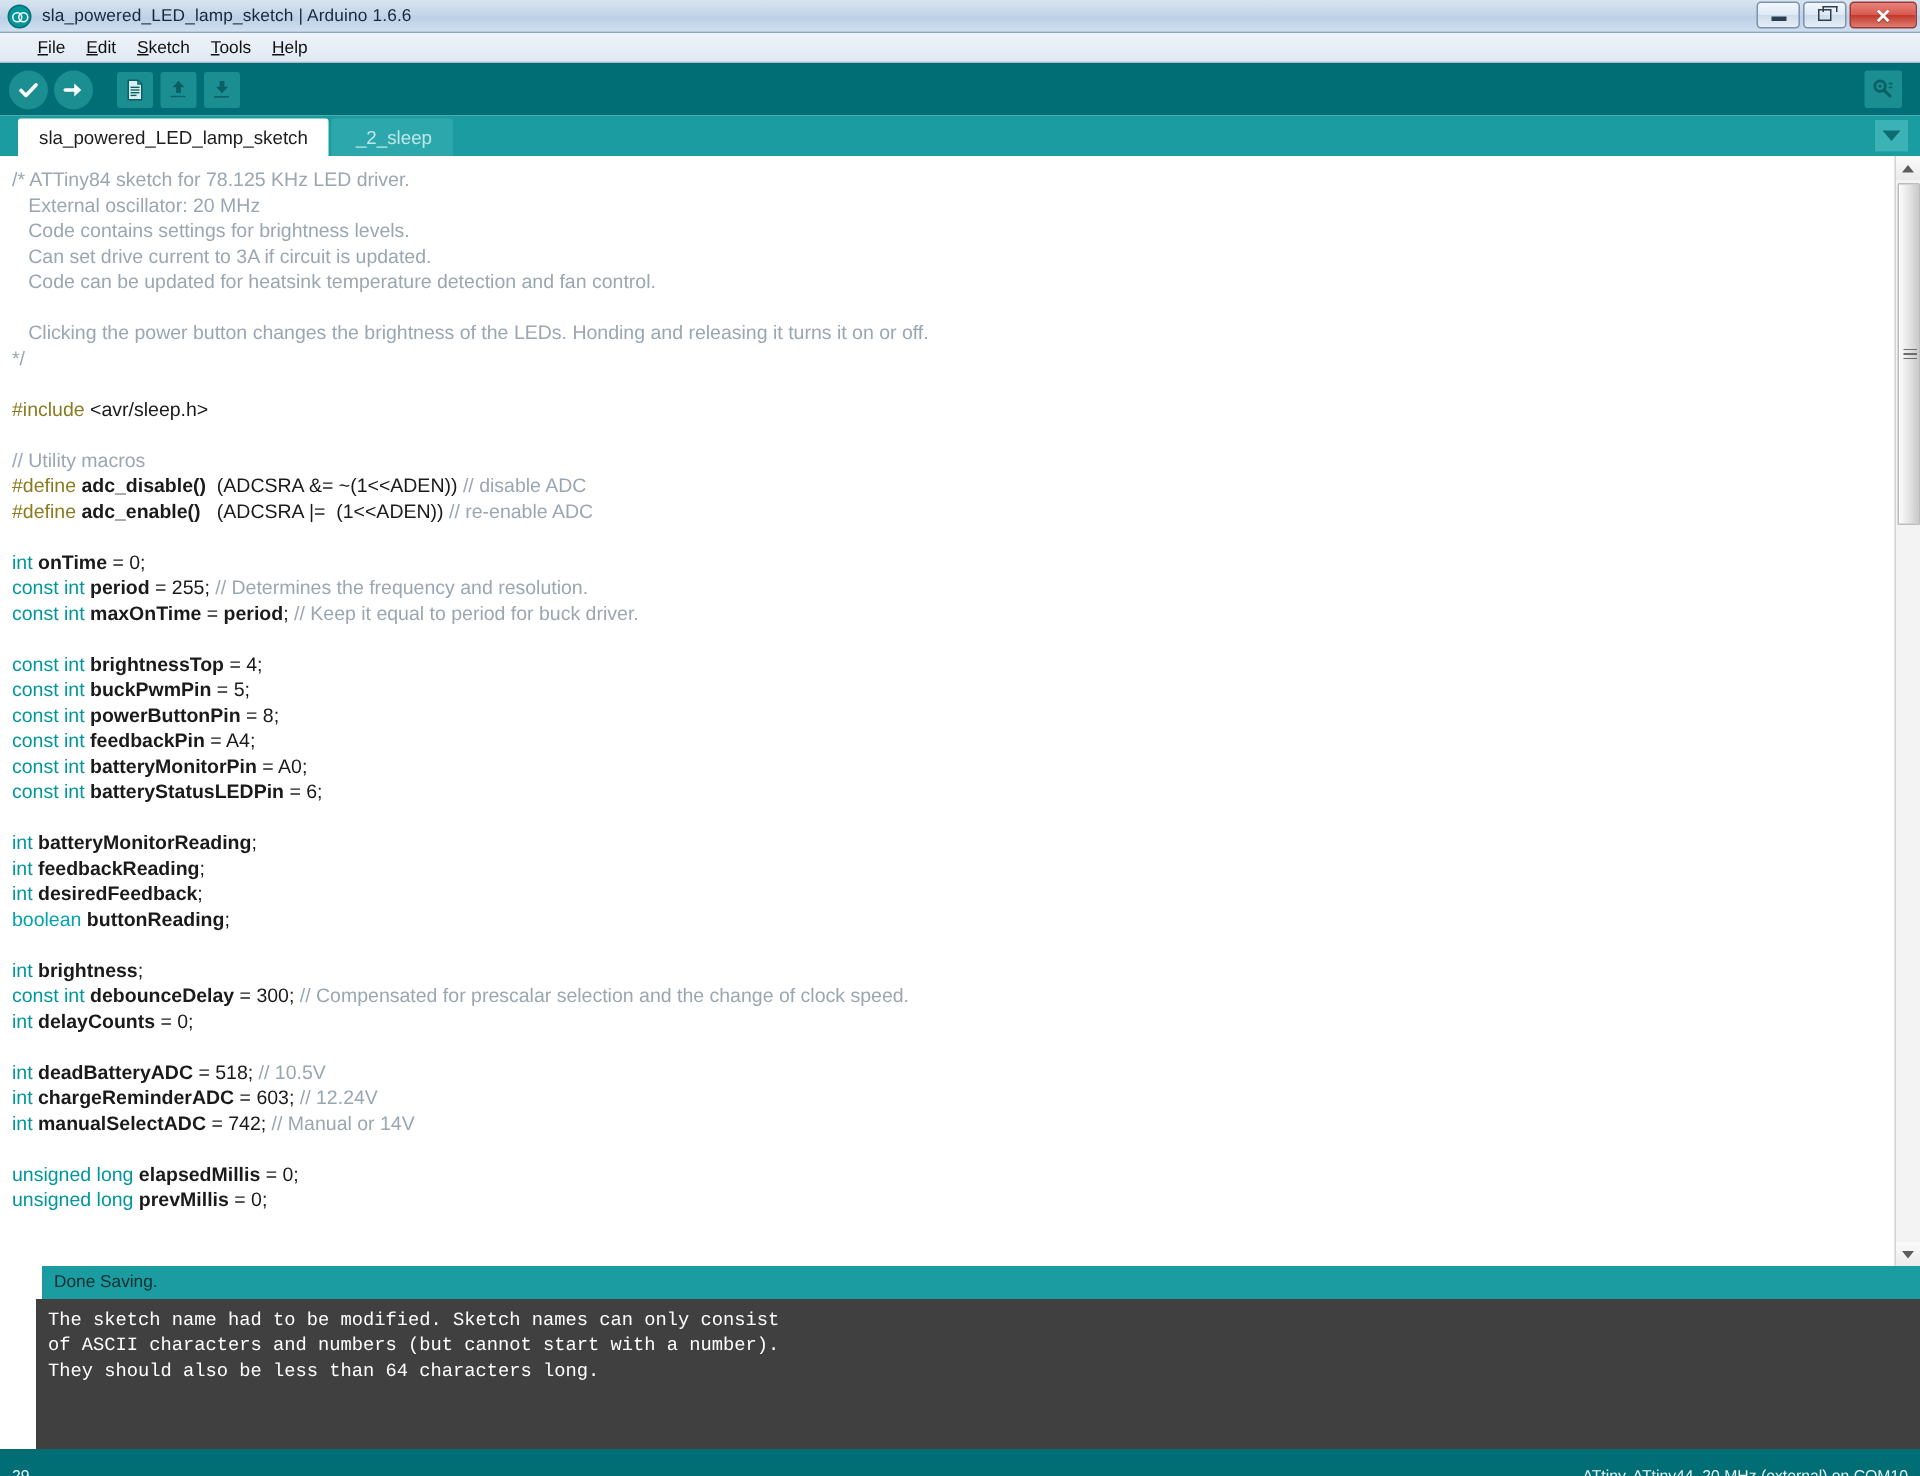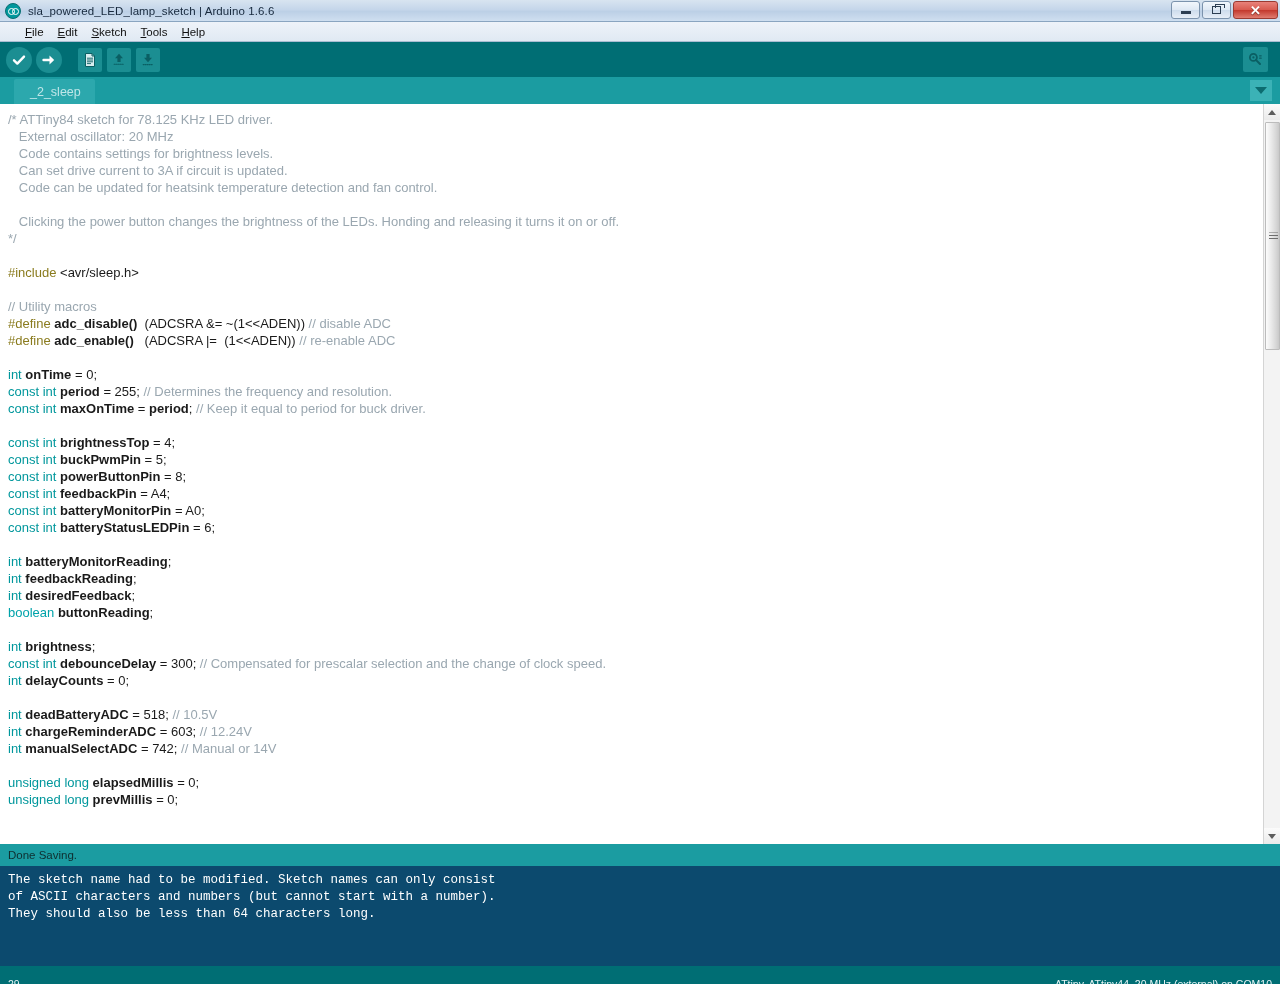--- a/index.html
+++ b/index.html
@@ -247,33 +247,35 @@
   }
 
   
   .status-strip {
     height: 22px;
     background: #1b9ca1;
     display: flex; align-items: center;
     padding-left: 8px;
     font-size: 11.5px;
     color: #0e2e2f;
+    margin-left: 28px;
   }
 
   
   .console {
     height: 100px;
-    background: #0c4a6e;
+    background: #404040;
     color: #ffffff;
     font-family: "Liberation Mono", "DejaVu Sans Mono", monospace;
     font-size: 12.5px;
     line-height: 17px;
     padding: 6px 8px 0 8px;
     white-space: pre;
     overflow: hidden;
+    margin-left: 24px;
   }
 
   
   .footer {
     height: 19px;
     background: #006e74;
     display: flex;
     align-items: flex-start;
     justify-content: space-between;
     padding: 12px 8px;
@@ -361,20 +363,23 @@
     <svg width="17" height="17" viewBox="0 0 17 17">
       <circle cx="6.4" cy="6.4" r="3.5" fill="none" stroke="#0a5f63" stroke-width="1.8"></circle>
       <circle cx="6.4" cy="6.4" r="1.1" fill="#0a5f63"></circle>
       <path d="M8.9 8.9 L13 13" stroke="#0a5f63" stroke-width="2" stroke-linecap="round"></path>
       <path d="M12.6 4.8 h1.6 M12.6 7.2 h1.6" stroke="#0a5f63" stroke-width="1.2" stroke-linecap="round"></path>
     </svg>
   </div>
 </div>
 
 <div class="tabbar">
+  <div class="tab active">
+    <span>sla_powered_LED_lamp_sketch</span>
+  </div>
   <div class="tab inactive">
     <span>_2_sleep</span>
   </div>
   <div class="tab-dropdown">
     <span class="tri-down"></span>
   </div>
 </div>
 
 <div class="editor-wrap">
   <div class="code-area" id="code-area"><div class="ln"><span class="c-comment">/* ATTiny84 sketch for 78.125 KHz LED driver.</span></div><div class="ln"><span class="c-comment">   External oscillator: 20 MHz</span></div><div class="ln"><span class="c-comment">   Code contains settings for brightness levels.</span></div><div class="ln"><span class="c-comment">   Can set drive current to 3A if circuit is updated.</span></div><div class="ln"><span class="c-comment">   Code can be updated for heatsink temperature detection and fan control.</span></div><div class="ln">&nbsp;</div><div class="ln"><span class="c-comment">   Clicking the power button changes the brightness of the LEDs. Honding and releasing it turns it on or off.</span></div><div class="ln"><span class="c-comment">*/</span></div><div class="ln">&nbsp;</div><div class="ln"><span class="c-pre">#include</span><span class="c-plain"> &lt;avr/sleep.h&gt;</span></div><div class="ln">&nbsp;</div><div class="ln"><span class="c-comment">// Utility macros</span></div><div class="ln"><span class="c-pre">#define</span><span class="c-ident"> adc_disable() </span><span class="c-plain"> (ADCSRA &amp;= ~(1&lt;&lt;ADEN)) </span><span class="c-comment">// disable ADC</span></div><div class="ln"><span class="c-pre">#define</span><span class="c-ident"> adc_enable()  </span><span class="c-plain"> (ADCSRA |=  (1&lt;&lt;ADEN)) </span><span class="c-comment">// re-enable ADC</span></div><div class="ln">&nbsp;</div><div class="ln"><span class="c-type">int</span><span class="c-ident"> onTime</span><span class="c-plain"> = 0;</span></div><div class="ln"><span class="c-type">const int</span><span class="c-ident"> period</span><span class="c-plain"> = 255; </span><span class="c-comment">// Determines the frequency and resolution.</span></div><div class="ln"><span class="c-type">const int</span><span class="c-ident"> maxOnTime</span><span class="c-plain"> = </span><span class="c-ident">period</span><span class="c-plain">; </span><span class="c-comment">// Keep it equal to period for buck driver.</span></div><div class="ln">&nbsp;</div><div class="ln"><span class="c-type">const int</span><span class="c-ident"> brightnessTop</span><span class="c-plain"> = 4;</span></div><div class="ln"><span class="c-type">const int</span><span class="c-ident"> buckPwmPin</span><span class="c-plain"> = 5;</span></div><div class="ln"><span class="c-type">const int</span><span class="c-ident"> powerButtonPin</span><span class="c-plain"> = 8;</span></div><div class="ln"><span class="c-type">const int</span><span class="c-ident"> feedbackPin</span><span class="c-plain"> = A4;</span></div><div class="ln"><span class="c-type">const int</span><span class="c-ident"> batteryMonitorPin</span><span class="c-plain"> = A0;</span></div><div class="ln"><span class="c-type">const int</span><span class="c-ident"> batteryStatusLEDPin</span><span class="c-plain"> = 6;</span></div><div class="ln">&nbsp;</div><div class="ln"><span class="c-type">int</span><span class="c-ident"> batteryMonitorReading</span><span class="c-plain">;</span></div><div class="ln"><span class="c-type">int</span><span class="c-ident"> feedbackReading</span><span class="c-plain">;</span></div><div class="ln"><span class="c-type">int</span><span class="c-ident"> desiredFeedback</span><span class="c-plain">;</span></div><div class="ln"><span class="c-type2">boolean</span><span class="c-ident"> buttonReading</span><span class="c-plain">;</span></div><div class="ln">&nbsp;</div><div class="ln"><span class="c-type">int</span><span class="c-ident"> brightness</span><span class="c-plain">;</span></div><div class="ln"><span class="c-type">const int</span><span class="c-ident"> debounceDelay</span><span class="c-plain"> = 300; </span><span class="c-comment">// Compensated for prescalar selection and the change of clock speed.</span></div><div class="ln"><span class="c-type">int</span><span class="c-ident"> delayCounts</span><span class="c-plain"> = 0;</span></div><div class="ln">&nbsp;</div><div class="ln"><span class="c-type">int</span><span class="c-ident"> deadBatteryADC</span><span class="c-plain"> = 518; </span><span class="c-comment">// 10.5V</span></div><div class="ln"><span class="c-type">int</span><span class="c-ident"> chargeReminderADC</span><span class="c-plain"> = 603; </span><span class="c-comment">// 12.24V</span></div><div class="ln"><span class="c-type">int</span><span class="c-ident"> manualSelectADC</span><span class="c-plain"> = 742; </span><span class="c-comment">// Manual or 14V</span></div><div class="ln">&nbsp;</div><div class="ln"><span class="c-type">unsigned long</span><span class="c-ident"> elapsedMillis</span><span class="c-plain"> = 0;</span></div><div class="ln"><span class="c-type">unsigned long</span><span class="c-ident"> prevMillis</span><span class="c-plain"> = 0;</span></div></div>

